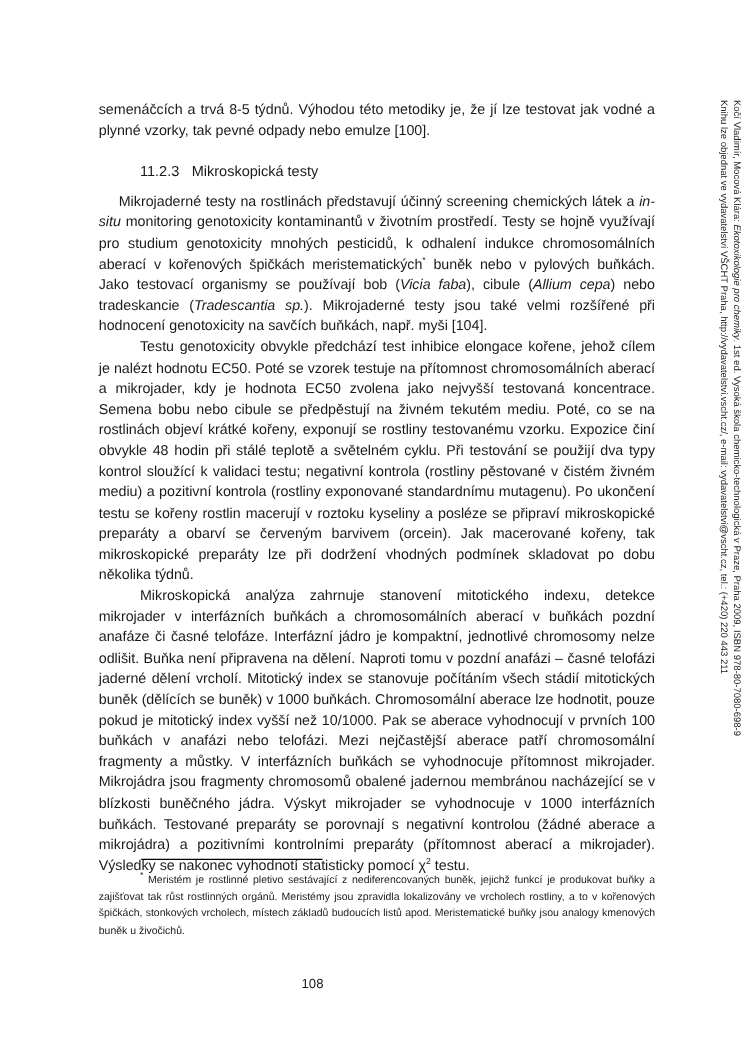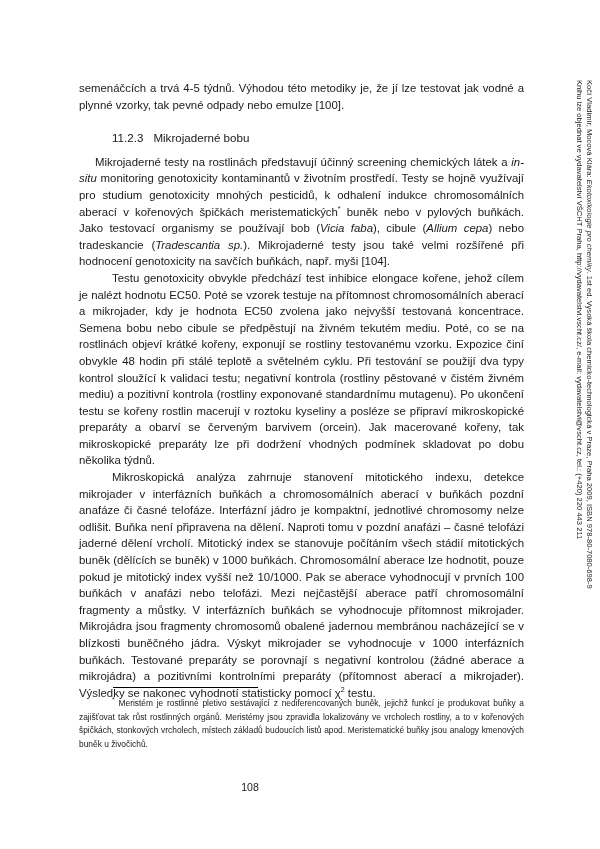--- a/index.html
+++ b/index.html
@@ -27,23 +27,23 @@
                    font-size: 7.6px; line-height: 10px; color: #222; white-space: nowrap; }
   .sidebar-inner div { margin: 0; }
   em { font-style: italic; }
 </style>
 </head>
 <body>
 
 <div class="page">
 
   <div class="body-text">
-    <p>semenáčcích a trvá 4-5 týdnů. Výhodou této metodiky je, že jí lze testovat jak vodné a plynné vzorky, tak pevné odpady nebo emulze [100].</p>
+    <p>semenáčcích a trvá 8-5 týdnů. Výhodou této metodiky je, že jí lze testovat jak vodné a plynné vzorky, tak pevné odpady nebo emulze [100].</p>
 
-    <p class="heading"><span class="num">11.2.3</span><span>Mikrojaderné bobu</span></p>
+    <p class="heading"><span class="num">11.2.3</span><span>Mikroskopická testy</span></p>
 
     <p class="indent1"><span>Mikrojaderné testy na rostlinách představují účinný screening chemických látek a </span><em>in-situ</em><span> monitoring genotoxicity kontaminantů v životním prostředí. Testy se hojně využívají pro studium genotoxicity mnohých pesticidů, k odhalení indukce chromosomálních aberací v kořenových špičkách meristematických</span><sup>*</sup><span> buněk nebo v pylových buňkách. Jako testovací organismy se používají bob (</span><em>Vicia faba</em><span>), cibule (</span><em>Allium cepa</em><span>) nebo tradeskancie (</span><em>Tradescantia sp.</em><span>). Mikrojaderné testy jsou také velmi rozšířené při hodnocení genotoxicity na savčích buňkách, např. myši [104].</span></p>
 
     <p class="indent2">Testu genotoxicity obvykle předchází test inhibice elongace kořene, jehož cílem je nalézt hodnotu EC50. Poté se vzorek testuje na přítomnost chromosomálních aberací a mikrojader, kdy je hodnota EC50 zvolena jako nejvyšší testovaná koncentrace. Semena bobu nebo cibule se předpěstují na živném tekutém mediu. Poté, co se na rostlinách objeví krátké kořeny, exponují se rostliny testovanému vzorku. Expozice činí obvykle 48 hodin při stálé teplotě a světelném cyklu. Při testování se použijí dva typy kontrol sloužící k validaci testu; negativní kontrola (rostliny pěstované v čistém živném mediu) a pozitivní kontrola (rostliny exponované standardnímu mutagenu). Po ukončení testu se kořeny rostlin macerují v roztoku kyseliny a posléze se připraví mikroskopické preparáty a obarví se červeným barvivem (orcein). Jak macerované kořeny, tak mikroskopické preparáty lze při dodržení vhodných podmínek skladovat po dobu několika týdnů.</p>
 
     <p class="indent2"><span>Mikroskopická analýza zahrnuje stanovení mitotického indexu, detekce mikrojader v interfázních buňkách a chromosomálních aberací v buňkách pozdní anafáze či časné telofáze. Interfázní jádro je kompaktní, jednotlivé chromosomy nelze odlišit. Buňka není připravena na dělení. Naproti tomu v pozdní anafázi – časné telofázi jaderné dělení vrcholí. Mitotický index se stanovuje počítáním všech stádií mitotických buněk (dělících se buněk) v 1000 buňkách. Chromosomální aberace lze hodnotit, pouze pokud je mitotický index vyšší než 10/1000. Pak se aberace vyhodnocují v prvních 100 buňkách v anafázi nebo telofázi. Mezi nejčastější aberace patří chromosomální fragmenty a můstky. V interfázních buňkách se vyhodnocuje přítomnost mikrojader. Mikrojádra jsou fragmenty chromosomů obalené jadernou membránou nacházející se v blízkosti buněčného jádra. Výskyt mikrojader se vyhodnocuje v 1000 interfázních buňkách. Testované preparáty se porovnají s negativní kontrolou (žádné aberace a mikrojádra) a pozitivními kontrolními preparáty (přítomnost aberací a mikrojader). Výsledky se nakonec vyhodnotí statisticky pomocí χ</span><sup>2</sup><span> testu.</span></p>
   </div>
 
   <div class="fn-rule"></div>
 

